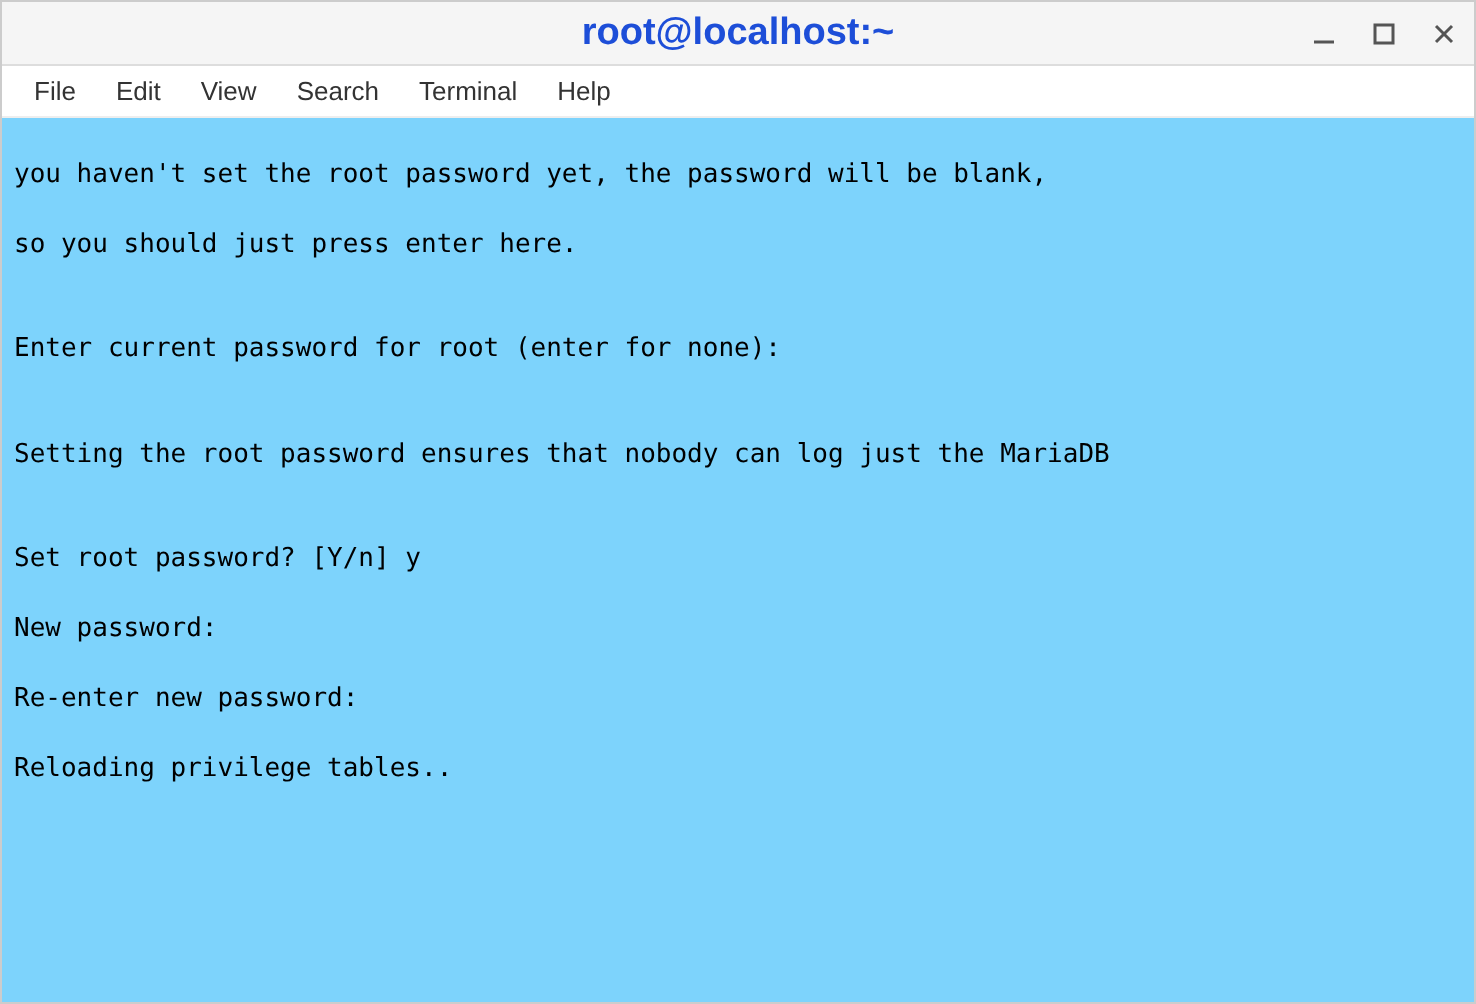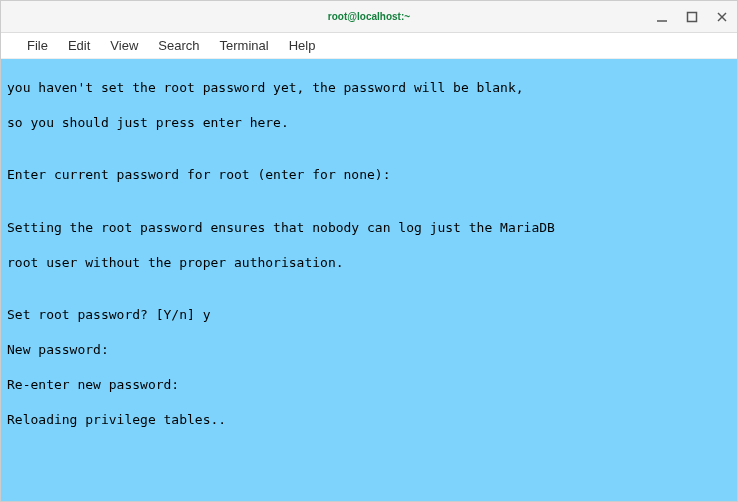--- a/index.html
+++ b/index.html
@@ -19,23 +19,23 @@
       display: flex;
       align-items: center;
       justify-content: center;
       height: 32px;
       background: #f5f5f5;
       border-bottom: 1px solid #ddd;
       position: relative;
       padding: 0 8px;
     }
     .titlebar-title {
-      font-size: 10px;
+      font-size: 19px;
       font-weight: bold;
-      color: #15803d;
+      color: #1d4ed8;
     }
     .window-controls {
       position: absolute;
       right: 8px;
       top: 0;
       height: 32px;
       display: flex;
       align-items: center;
       gap: 16px;
     }
@@ -50,21 +50,21 @@
     }
     .window-control svg {
       width: 12px;
       height: 12px;
     }
     .menubar {
       display: flex;
       height: 26px;
       background: #fff;
       border-bottom: 1px solid #eee;
-      padding: 0 16px;
+      padding: 0 6px;
       align-items: center;
     }
     .menu-item {
       padding: 3px 10px;
       font-size: 13px;
       color: #333;
       cursor: pointer;
     }
     .terminal-content {
       padding: 2px 6px;
@@ -115,21 +115,20 @@
   <div class="menu-item">Help</div>
 </div>
 
 <div class="terminal-content">
 <div class="terminal-line">you haven't set the root password yet, the password will be blank,</div>
 <div class="terminal-line">so you should just press enter here.</div>
 <div class="terminal-line"></div>
 <div class="terminal-line">Enter current password for root (enter for none):</div>
 <div class="terminal-line"></div>
 <div class="terminal-line">Setting the root password ensures that nobody can log just the MariaDB</div>
-<div class="terminal-line">root user without the proper authorisation.</div>
 <div class="terminal-line"></div>
 <div class="terminal-line">Set root password? [Y/n] y</div>
 <div class="terminal-line">New password:</div>
 <div class="terminal-line">Re-enter new password:</div>
 <div class="terminal-line">Reloading privilege tables..</div>
 
 <div class="terminal-line"></div>
 <div class="terminal-line"></div>
 
 

